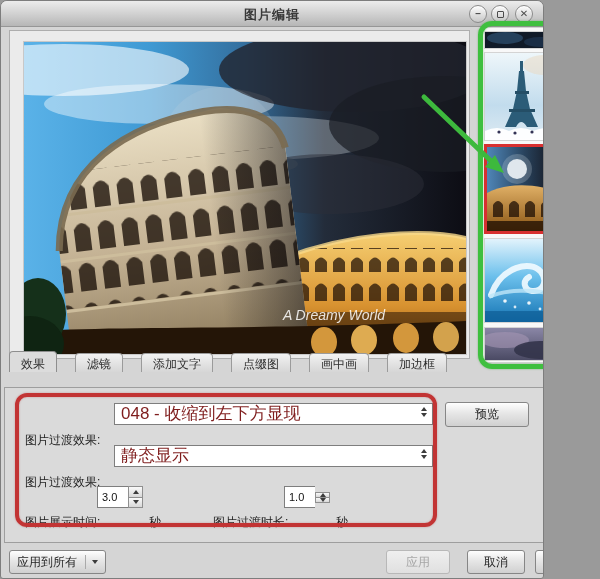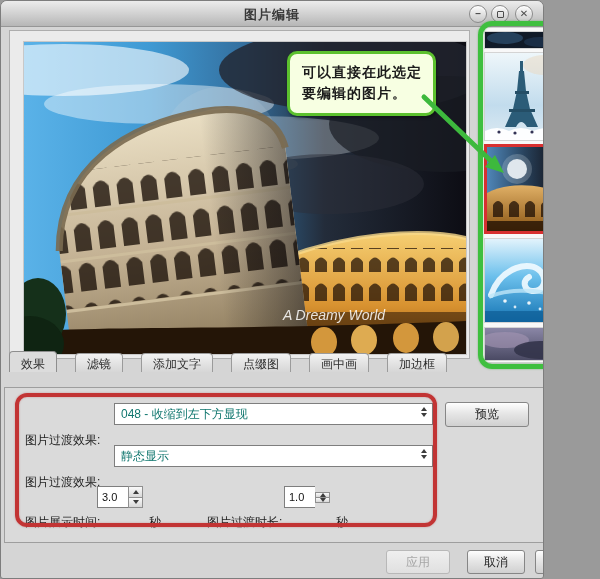--- a/index.html
+++ b/index.html
@@ -53,21 +53,21 @@
     border-color:#8e8e8e;position:relative;z-index:3;}
   #tab-panel{position:absolute;left:3px;top:386px;width:593px;height:156px;
     background:#dadada;border:1px solid #9e9e9e;}
   
   #red-box{position:absolute;left:14px;top:392px;width:422px;height:134px;z-index:5;
     border:4px solid #c23434;border-radius:12px;pointer-events:none;
     box-shadow:0 0 2px rgba(170,40,40,.4), inset 0 0 2px rgba(170,40,40,.4);}
   
   .flabel{position:absolute;font-size:12px;color:#1e1e1e;white-space:nowrap;margin-top:24px;}
   .combo{position:absolute;height:22px;background:#fff;border:1px solid #7e7e7e;
-    font-size:12px;color:#0f766e;line-height:20px;padding-left:6px;white-space:nowrap;}
+    font-size:17px;color:#7f1d1d;line-height:20px;padding-left:6px;white-space:nowrap;}
   .combo .spin-ind{position:absolute;right:5px;top:3px;display:flex;flex-direction:column;gap:2px;align-items:center;}
   .tri-up{width:0;height:0;border-left:3.5px solid transparent;border-right:3.5px solid transparent;border-bottom:4.5px solid #3c3c3c;}
   .tri-dn{width:0;height:0;border-left:3.5px solid transparent;border-right:3.5px solid transparent;border-top:4.5px solid #3c3c3c;}
   .btn{position:absolute;background:linear-gradient(#fefefe,#e6e6e6 45%,#d0d0d0);
     border:1px solid #868686;border-radius:3px;font-size:12px;color:#1e1e1e;
     display:flex;align-items:center;justify-content:center;cursor:default;}
   .spinbox{position:absolute;height:22px;display:flex;}
   .spin-field{width:31px;background:#fff;border:1px solid #7e7e7e;border-right:none;
     font-size:11px;color:#111;line-height:20px;padding-left:4px;}
   .spin-btns{width:15px;display:flex;flex-direction:column;}
@@ -184,24 +184,20 @@
         <ellipse cx="340" cy="298" rx="13" ry="15" fill="#ffc55e" opacity="0.85"></ellipse>
         <ellipse cx="382" cy="296" rx="13" ry="15" fill="#ffb84a" opacity="0.8"></ellipse>
         <ellipse cx="422" cy="295" rx="13" ry="15" fill="#ffc55e" opacity="0.8"></ellipse>
         <ellipse cx="14" cy="272" rx="28" ry="36" fill="#15301a"></ellipse>
         <ellipse cx="6" cy="302" rx="34" ry="28" fill="#0f2412"></ellipse>
         <text x="310" y="278" text-anchor="middle" font-family="DejaVu Serif, serif" font-style="italic" font-size="14" fill="rgba(255,255,255,0.85)">A Dreamy World</text>
       </svg>
     </div>
   </div>
 
-  <div id="callout">
-    <div class="cline">可以直接在此选定</div>
-    <div class="cline">要编辑的图片。</div>
-  </div>
   <svg id="pointer-arrow" viewBox="0 0 96 90">
     <line x1="8" y1="6" x2="76" y2="71" stroke="#3db93d" stroke-width="5" stroke-linecap="round"></line>
     <polygon points="88,82 69,76 79,64" fill="#3db93d"></polygon>
   </svg>
 
   <div id="thumb-list">
     <div class="thumb" id="thumb-1" style="top:3px;height:18px;">
       <svg width="73" height="16" viewBox="0 0 73 16" preserveAspectRatio="none">
         <rect width="73" height="16" fill="#101a28"></rect>
         <ellipse cx="20" cy="6" rx="18" ry="6" fill="#2a4a68" opacity="0.8"></ellipse>
@@ -352,31 +348,36 @@
       <div class="spin-btn">
         <span class="tri-up-s"></span>
         </div>
       <div class="spin-btn">
         <span class="tri-dn-s"></span>
         </div>
     </div>
   </div>
   <div class="flabel" style="left:148px;top:489px;">秒</div>
 
-  <div class="flabel" style="left:206px;top:489px;">图片过渡时长:</div>
+  <div class="flabel" style="left:212px;top:489px;">图片过渡时长:</div>
   <div class="spinbox" style="left:283px;top:485px;align-items:center;">
     <div class="spin-field">1.0</div>
     <div class="spin-btns">
       <div class="spin-btn">
         <span class="tri-up-s"></span>
         </div>
       <div class="spin-btn">
         <span class="tri-dn-s"></span>
         </div>
     </div>
   </div>
   <div class="flabel" style="left:335px;top:489px;">秒</div>
 
+  <div class="btn" id="apply-all" style="left:8px;top:549px;width:97px;height:24px;">
+    <span>应用到所有</span>
+    <span class="divider"></span>
+    <span class="tri-dn"></span>
+  </div>
   <div class="btn disabled" style="left:385px;top:549px;width:64px;height:24px;font-family:Liberation Serif, serif;">应用</div>
   <div class="btn" style="left:466px;top:549px;width:58px;height:24px;">取消</div>
   <div class="btn" style="left:534px;top:549px;width:58px;height:24px;">确定</div>
 
 </div>
 
 </body></html>

